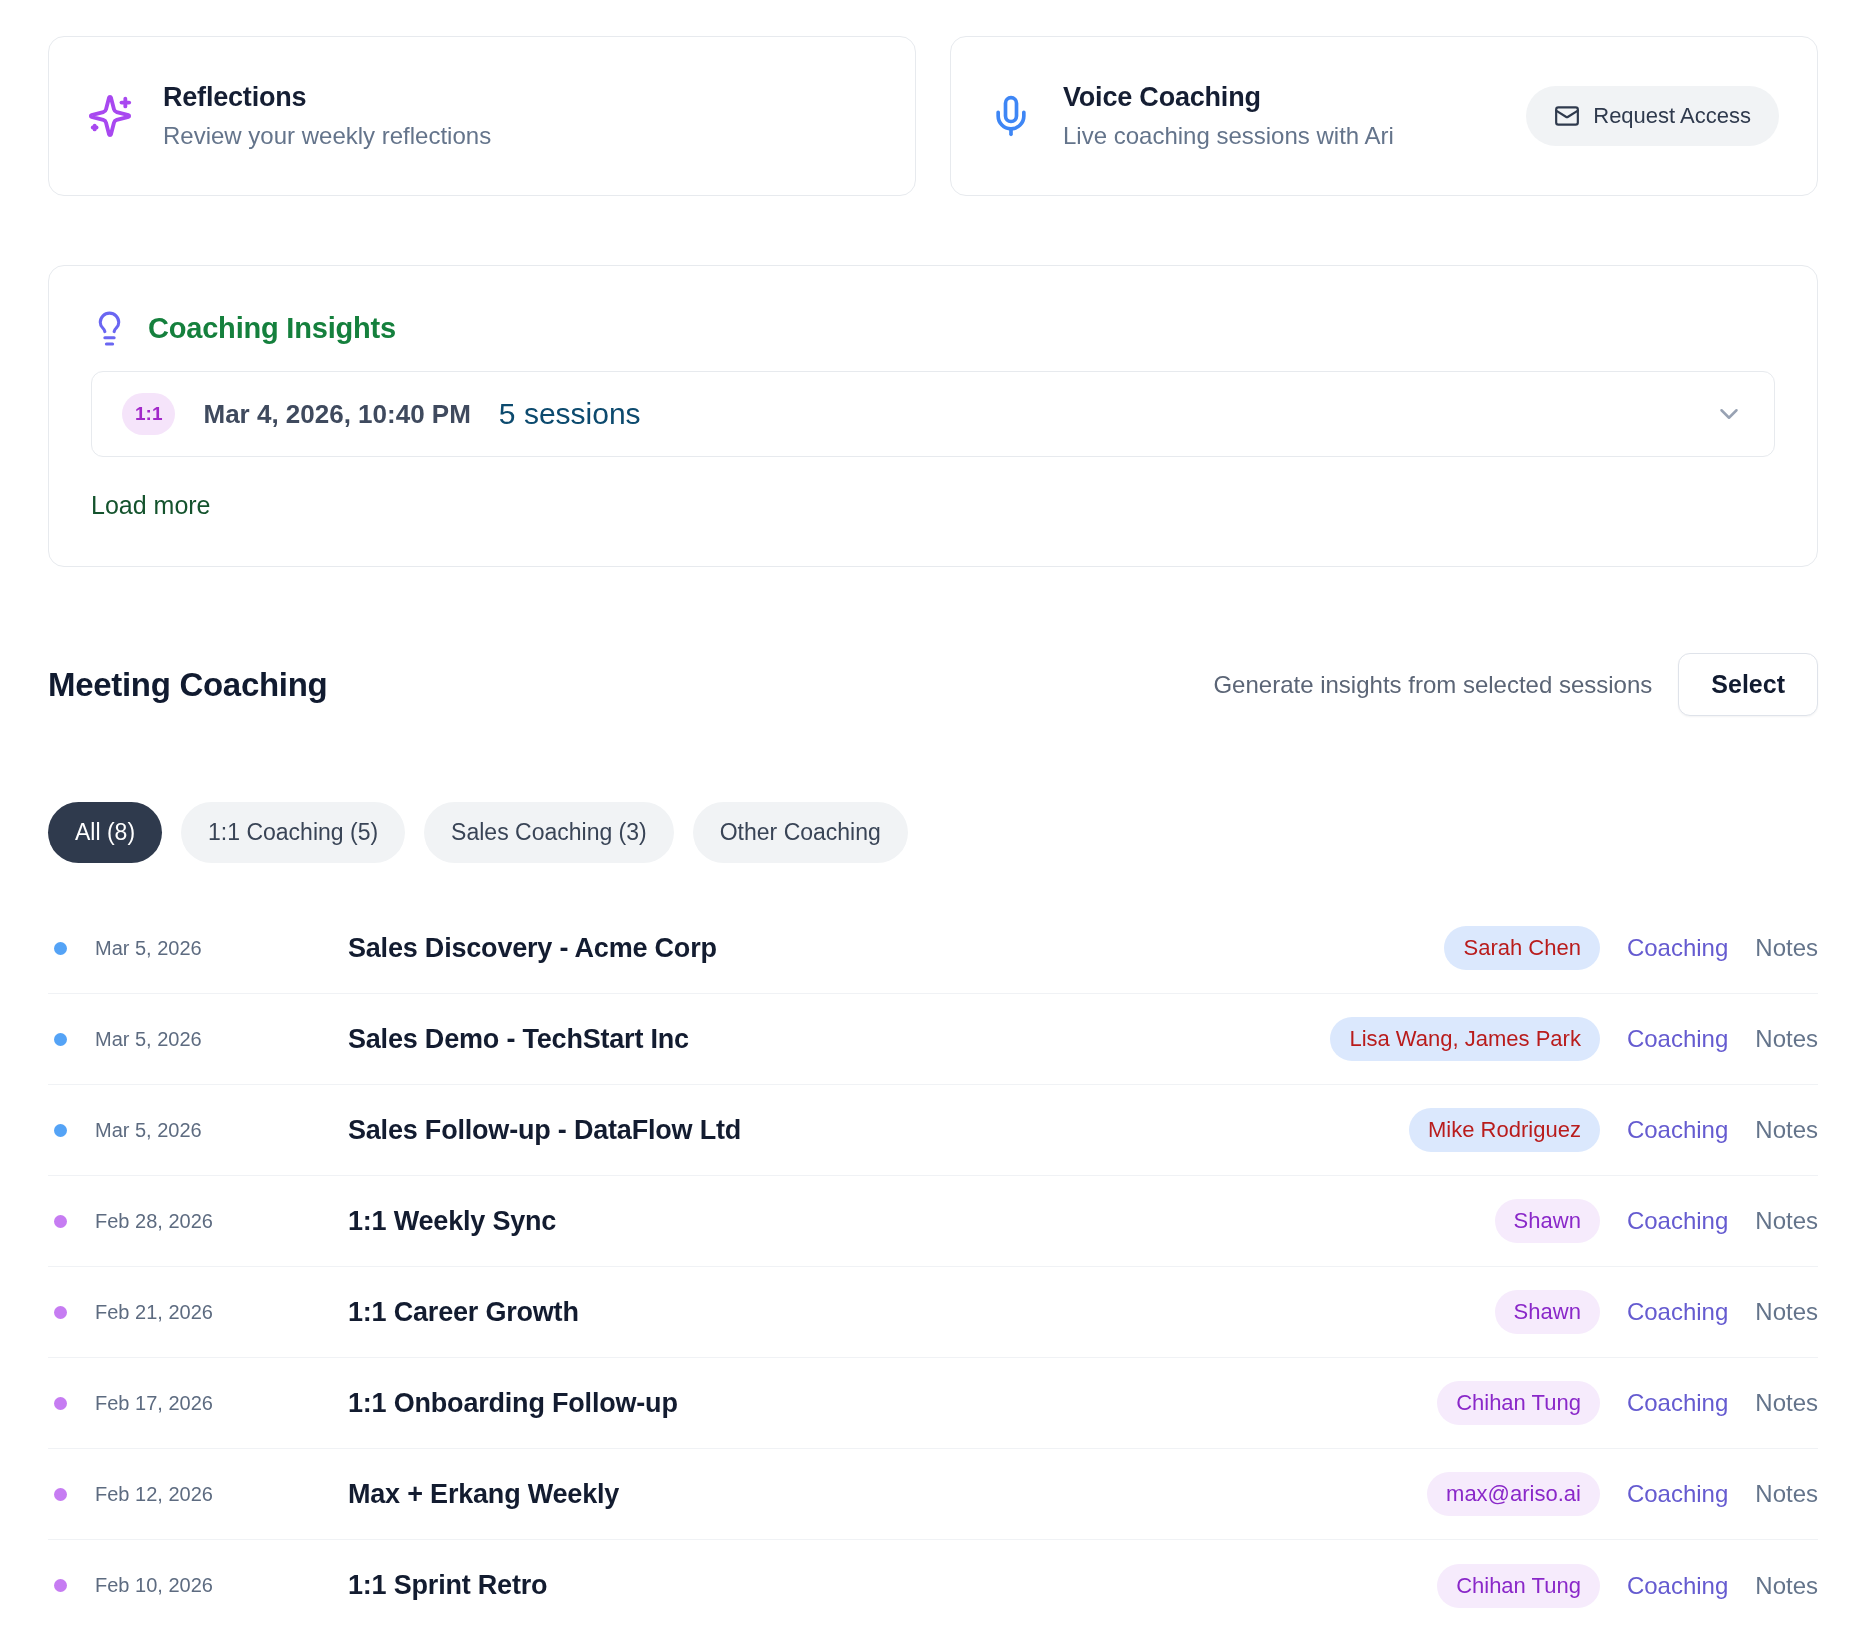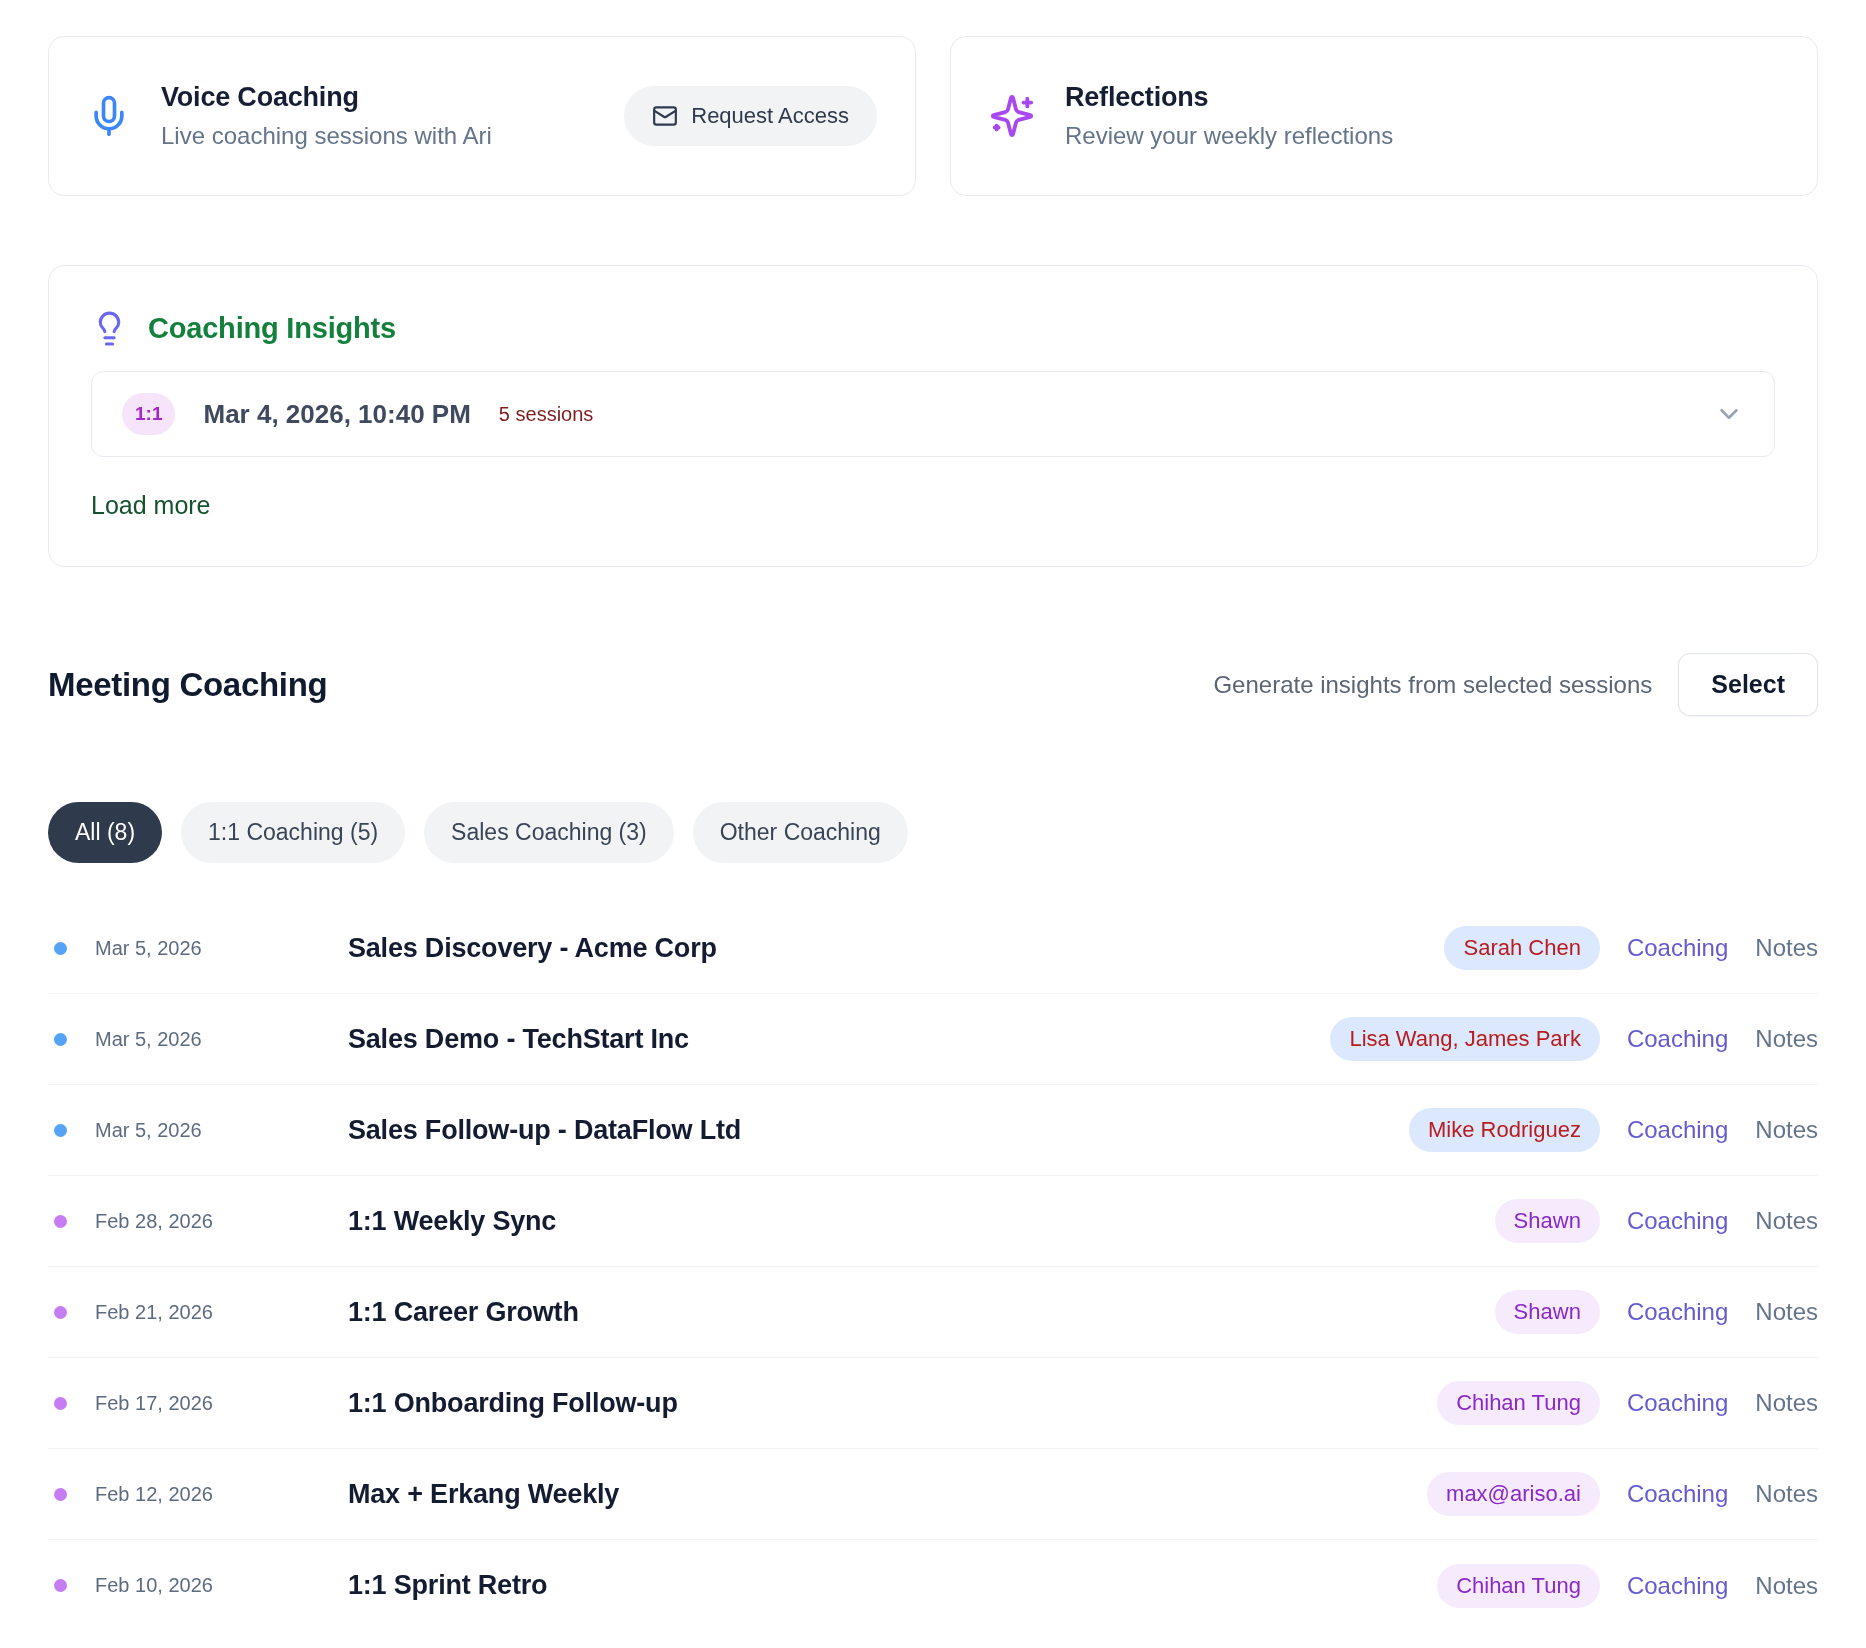--- a/index.html
+++ b/index.html
@@ -67,21 +67,21 @@
   }
   .badge-1-1 {
     background: #f5e4fa;
     color: #a228c9;
     font-size: 19px;
     font-weight: 700;
     padding: 10px 13px;
     border-radius: 999px;
   }
   .insight-date { font-size: 26px; font-weight: 600; color: #3f4a5e; }
-  .insight-sessions { font-size: 20px; color: #7f1d1d; }
+  .insight-sessions { font-size: 30px; color: #0c4a6e; }
   .insight-chevron { margin-left: auto; display: flex; }
   .load-more {
     display: inline-block;
     margin-top: 34px;
     font-size: 25px;
     color: #14532d;
     text-decoration: none;
     cursor: pointer;
   }
 
@@ -150,20 +150,36 @@
 </style>
 </head>
 <body>
 
 <div class="page">
 
   <div class="cards-row">
 
     <div class="feature-card">
       <span class="feature-icon">
+        <svg width="46" height="46" viewBox="0 0 24 24" fill="none" stroke="#a848f0" stroke-width="2" stroke-linecap="round" stroke-linejoin="round">
+          <path d="M9.937 15.5A2 2 0 0 0 8.5 14.063l-6.135-1.582a.5.5 0 0 1 0-.962L8.5 9.936A2 2 0 0 0 9.937 8.5l1.582-6.135a.5.5 0 0 1 .963 0L14.063 8.5A2 2 0 0 0 15.5 9.937l6.135 1.581a.5.5 0 0 1 0 .964L15.5 14.063a2 2 0 0 0-1.437 1.437l-1.582 6.135a.5.5 0 0 1-.963 0z"></path>
+          <path d="M20 3v4"></path>
+            <path d="M22 5h-4"></path>
+            <path d="M4 17v2"></path>
+            <path d="M5 18H3"></path>
+        </svg>
+      </span>
+      <span class="feature-texts">
+        <span class="feature-title">Reflections</span>
+        <span class="feature-sub">Review your weekly reflections</span>
+      </span>
+    </div>
+
+    <div class="feature-card">
+      <span class="feature-icon">
         <svg width="44" height="44" viewBox="0 0 24 24" fill="none" stroke="#3e86f5" stroke-width="2" stroke-linecap="round" stroke-linejoin="round">
           <path d="M12 2a3 3 0 0 0-3 3v7a3 3 0 0 0 6 0V5a3 3 0 0 0-3-3Z"></path>
           <path d="M19 10v2a7 7 0 0 1-14 0v-2"></path>
           <line x1="12" x2="12" y1="19" y2="22"></line>
         </svg>
       </span>
       <span class="feature-texts">
         <span class="feature-title">Voice Coaching</span>
         <span class="feature-sub">Live coaching sessions with Ari</span>
       </span>
@@ -171,36 +187,20 @@
         <span>
           <svg width="26" height="26" viewBox="0 0 24 24" fill="none" stroke="#2f3a4d" stroke-width="2" stroke-linecap="round" stroke-linejoin="round">
             <rect width="20" height="16" x="2" y="4" rx="2"></rect>
             <path d="m22 7-8.97 5.7a1.94 1.94 0 0 1-2.06 0L2 7"></path>
           </svg>
         </span>
         <span>Request Access</span>
       </button>
     </div>
 
-    <div class="feature-card">
-      <span class="feature-icon">
-        <svg width="46" height="46" viewBox="0 0 24 24" fill="none" stroke="#a848f0" stroke-width="2" stroke-linecap="round" stroke-linejoin="round">
-          <path d="M9.937 15.5A2 2 0 0 0 8.5 14.063l-6.135-1.582a.5.5 0 0 1 0-.962L8.5 9.936A2 2 0 0 0 9.937 8.5l1.582-6.135a.5.5 0 0 1 .963 0L14.063 8.5A2 2 0 0 0 15.5 9.937l6.135 1.581a.5.5 0 0 1 0 .964L15.5 14.063a2 2 0 0 0-1.437 1.437l-1.582 6.135a.5.5 0 0 1-.963 0z"></path>
-          <path d="M20 3v4"></path>
-            <path d="M22 5h-4"></path>
-            <path d="M4 17v2"></path>
-            <path d="M5 18H3"></path>
-        </svg>
-      </span>
-      <span class="feature-texts">
-        <span class="feature-title">Reflections</span>
-        <span class="feature-sub">Review your weekly reflections</span>
-      </span>
-    </div>
-
   </div>
 
   <div class="insights-card">
     <div class="insights-header">
       <span>
         <svg width="37" height="37" viewBox="0 0 24 24" fill="none" stroke="#6a66f2" stroke-width="2" stroke-linecap="round" stroke-linejoin="round">
           <path d="M15 14c.2-1 .7-1.7 1.5-2.5 1-.9 1.5-2.2 1.5-3.5A6 6 0 0 0 6 8c0 1 .2 2.2 1.5 3.5.7.7 1.3 1.5 1.5 2.5"></path>
           <path d="M9 18h6"></path>
           <path d="M10 22h4"></path>
         </svg>

